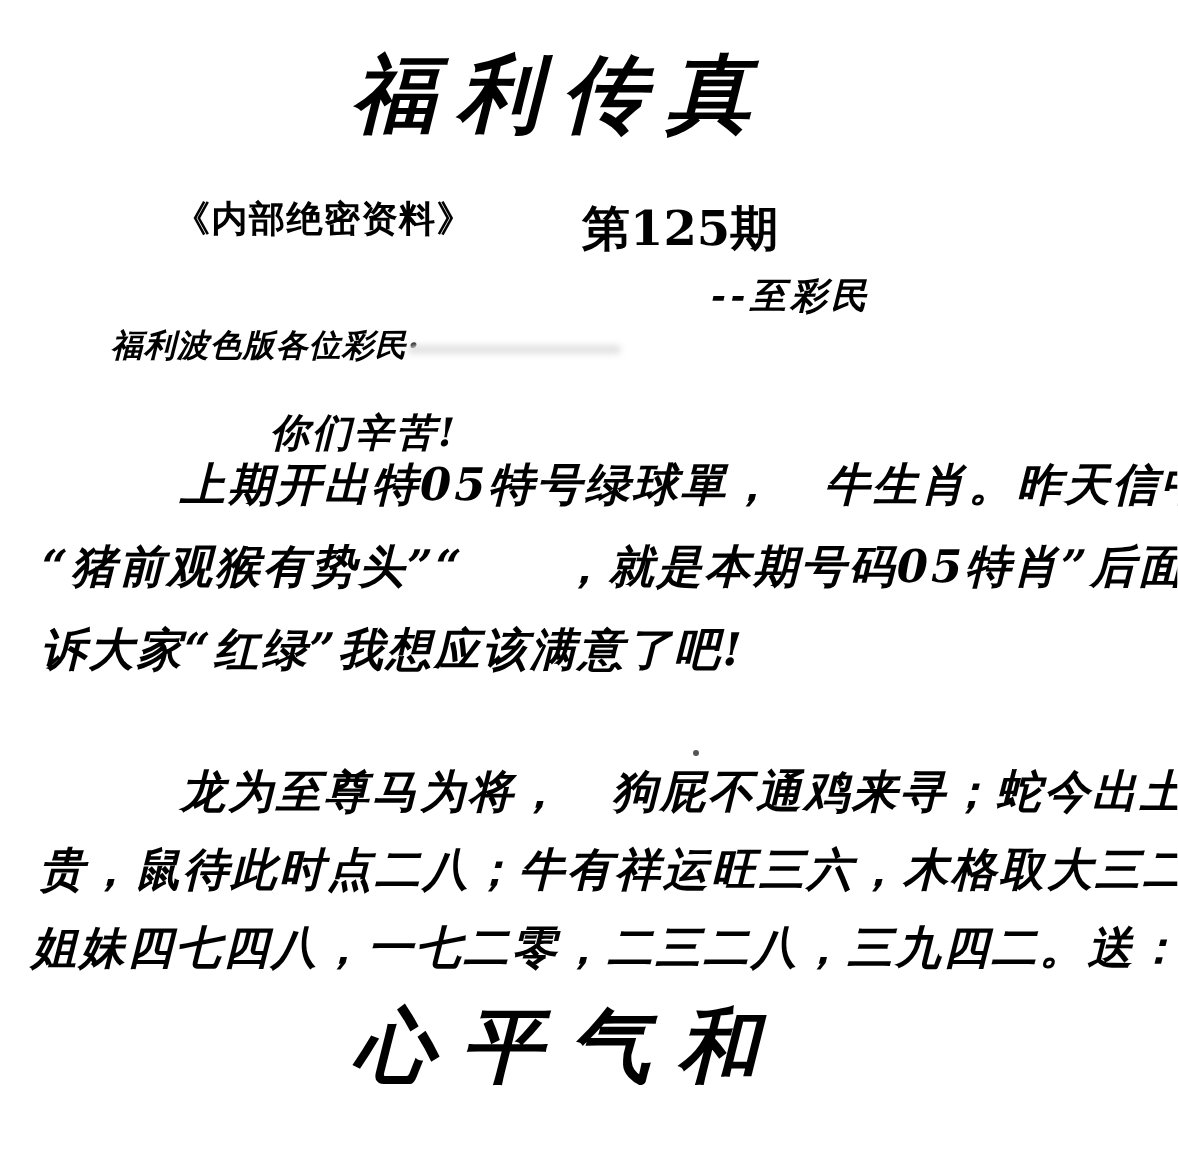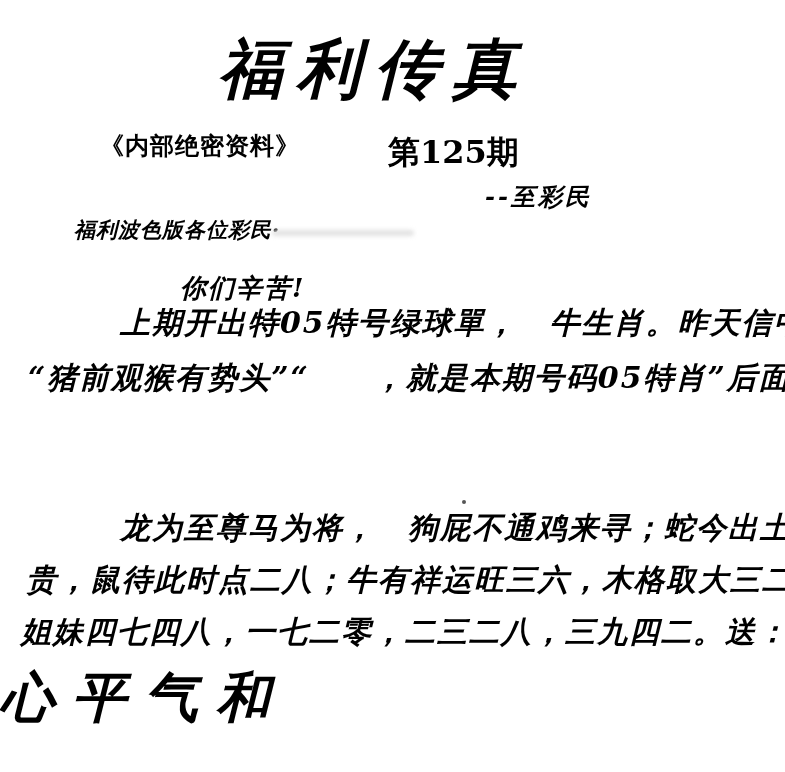--- a/index.html
+++ b/index.html
@@ -16,30 +16,30 @@
     font-family: "DejaVu Serif", "Liberation Serif", serif;
     color: #000000;
   }
   .doc-title {
     position: absolute;
     top: 26px;
     left: 0;
     right: 0;
     text-align: center;
     padding-right: 36px;
-    font-size: 64px;
+    font-size: 56px;
     font-weight: bold;
     font-style: italic;
     letter-spacing: 14px;
     white-space: nowrap;
   }
   .classification {
     position: absolute;
     top: 130px;
-    left: 100px;
+    left: 116px;
     font-size: 24px;
     font-weight: bold;
     letter-spacing: 1px;
     white-space: nowrap;
   }
   .issue {
     position: absolute;
     top: 131px;
     left: 388px;
     font-size: 32px;
@@ -48,21 +48,20 @@
   }
   .signature {
     position: absolute;
     top: 181px;
     left: 474px;
     font-size: 24px;
     font-weight: bold;
     font-style: italic;
     letter-spacing: 3px;
     white-space: nowrap;
-    margin-left: 11px;
   }
   .salutation {
     position: absolute;
     top: 216px;
     left: 74px;
     font-size: 21px;
     font-weight: bold;
     font-style: italic;
     letter-spacing: 1px;
     white-space: nowrap;
@@ -109,21 +108,21 @@
     width: 4px;
     height: 4px;
     background: #555555;
     border-radius: 50%;
   }
   .footer-motto {
     position: absolute;
     top: 662px;
     left: 0;
     right: 0;
-    text-align: left;
+    text-align: center;
     padding-right: 26px;
     font-size: 54px;
     font-weight: bold;
     font-style: italic;
     letter-spacing: 18px;
     white-space: nowrap;
   }
 </style>
 </head>
 <body>
@@ -141,20 +140,21 @@
   <div class="salutation">福利波色版各位彩民·</div>
 
   <div class="smudge"></div>
 
   <div class="greeting">你们辛苦!</div>
 
   <div class="body-line line-1">上期开出特05特号绿球單，　牛生肖。昨天信中提供</div>
 
   <div class="body-line line-2">“猪前观猴有势头”“　　，就是本期号码05特肖”后面告</div>
 
+  <div class="body-line line-3">诉大家“红绿”我想应该满意了吧!</div>
 
 
   <div class="stray-mark"></div>
 
   <div class="body-line line-5">龙为至尊马为将，　狗屁不通鸡来寻；蛇今出土猴显</div>
 
   <div class="body-line line-6">贵，鼠待此时点二八；牛有祥运旺三六，木格取大三二四。</div>
 
   <div class="body-line line-7">姐妹四七四八，一七二零，二三二八，三九四二。送：蓝绿</div>
 

